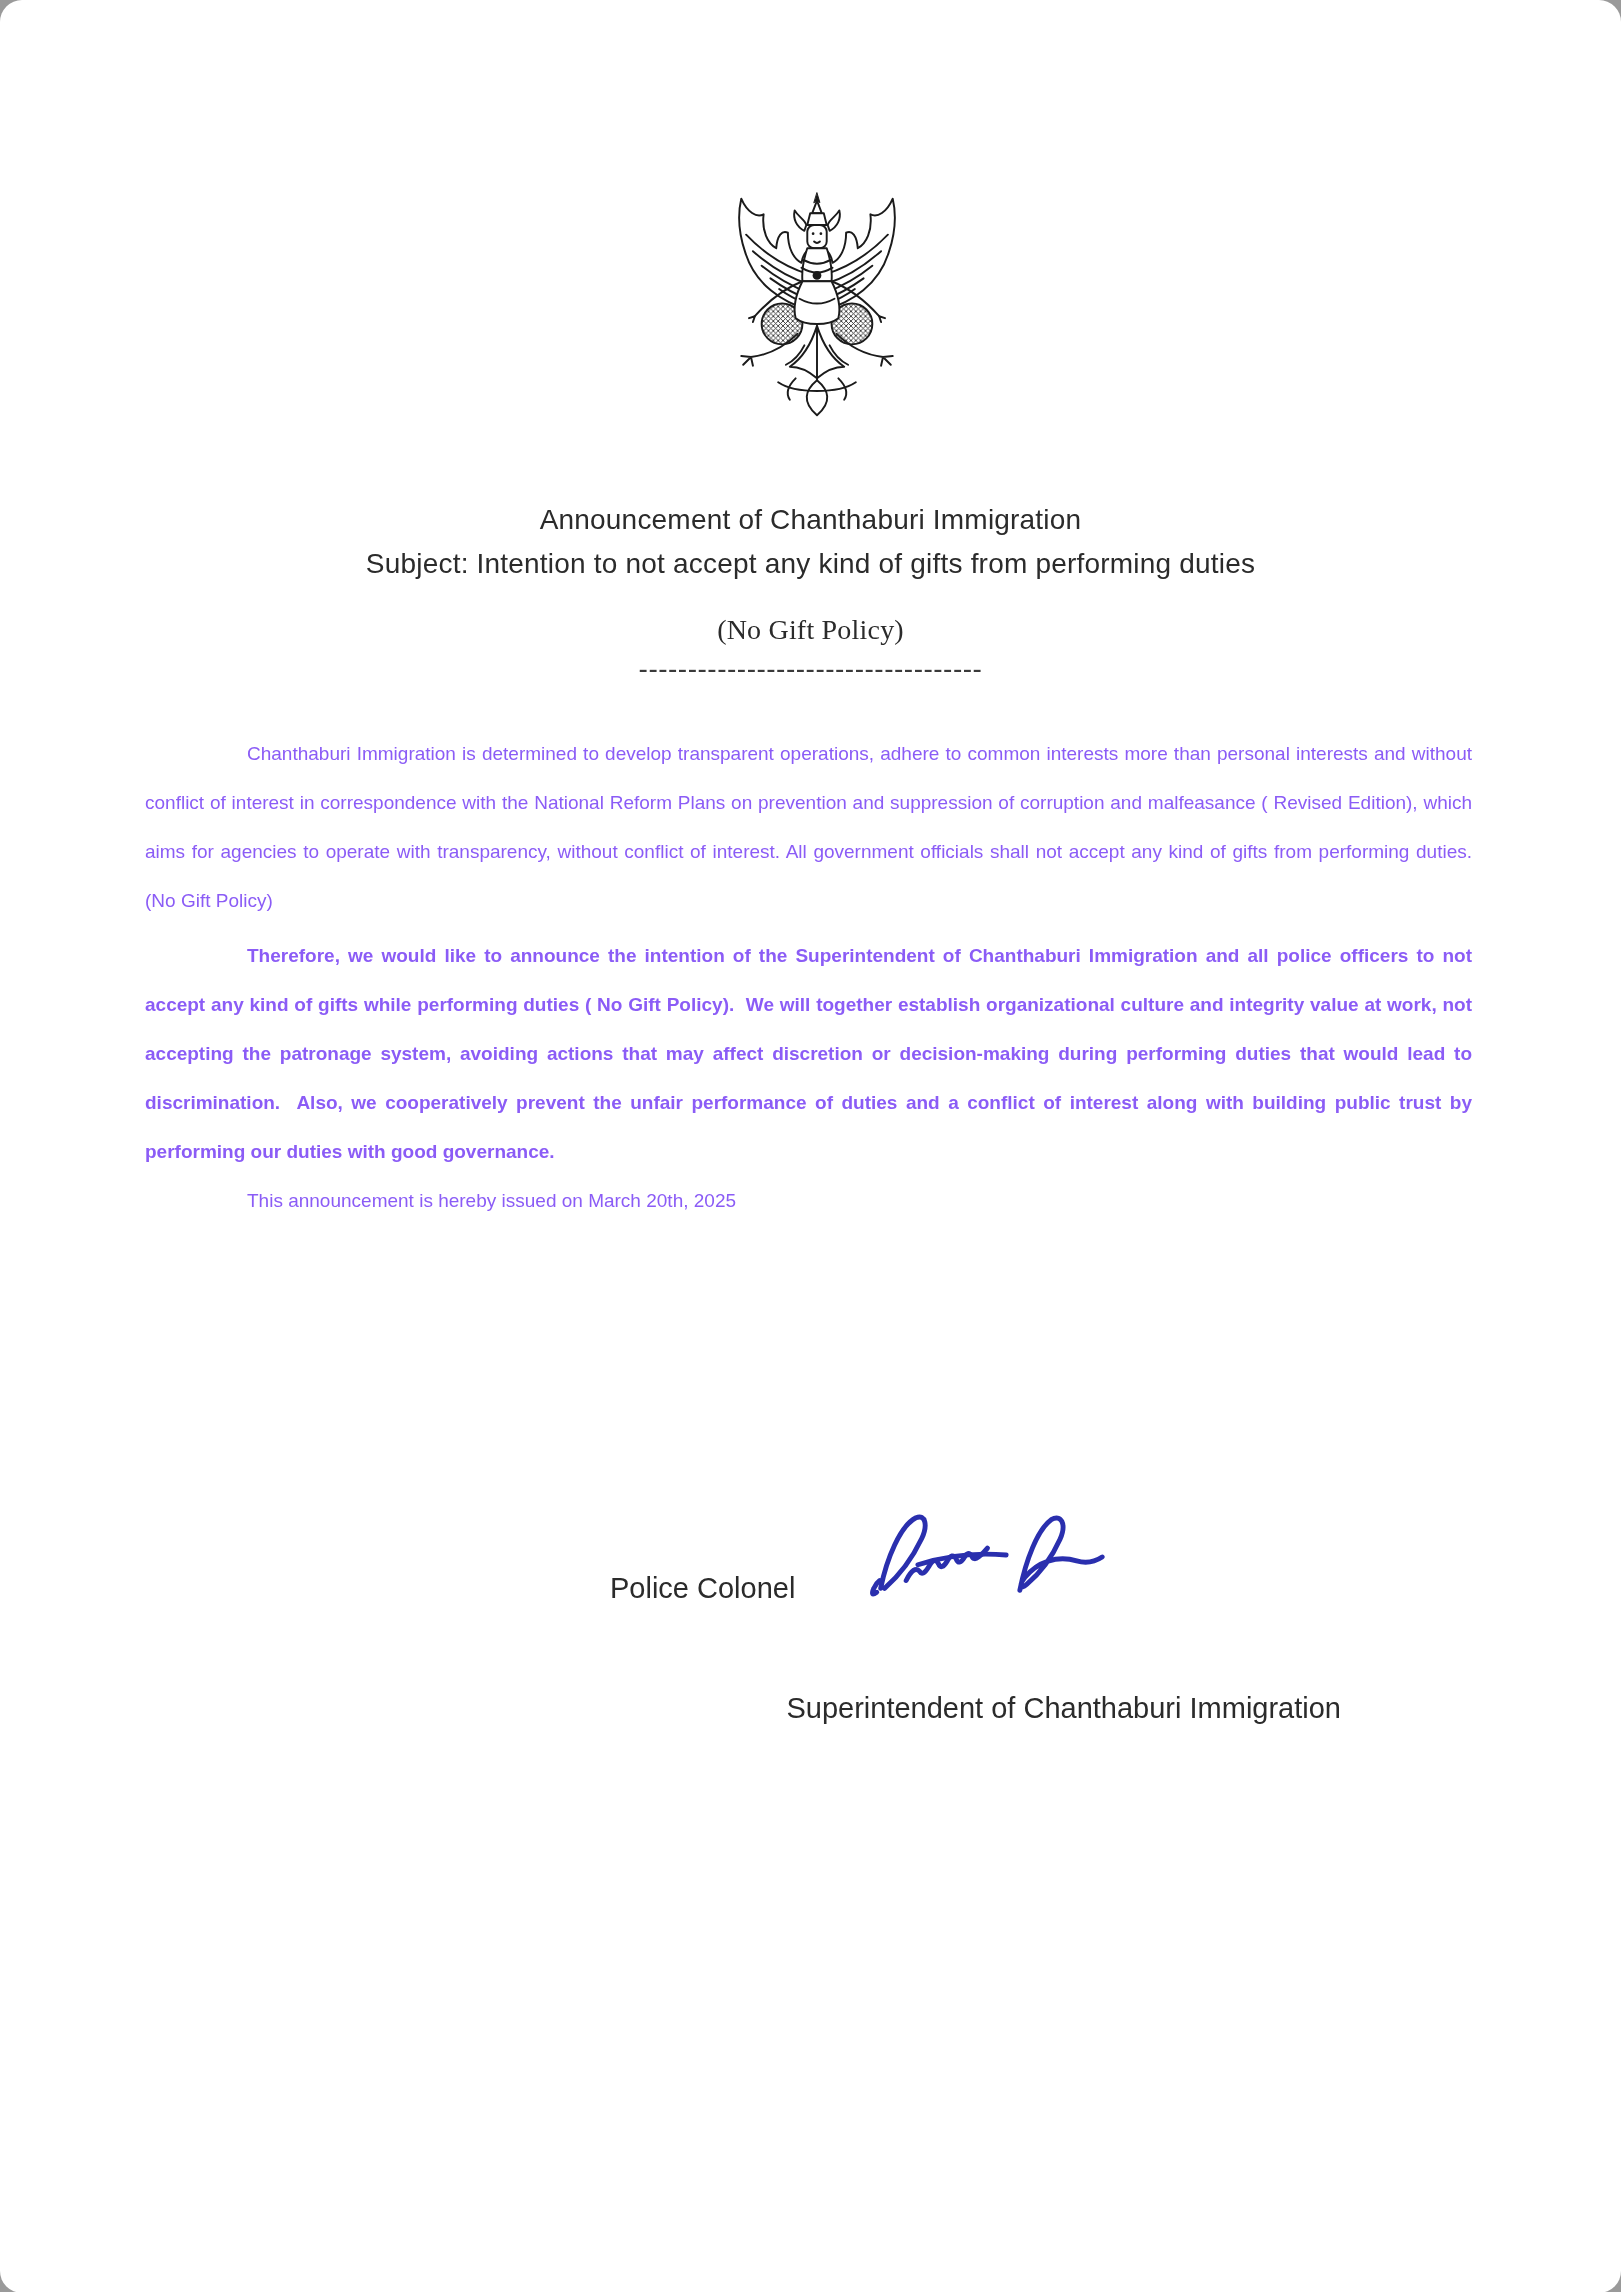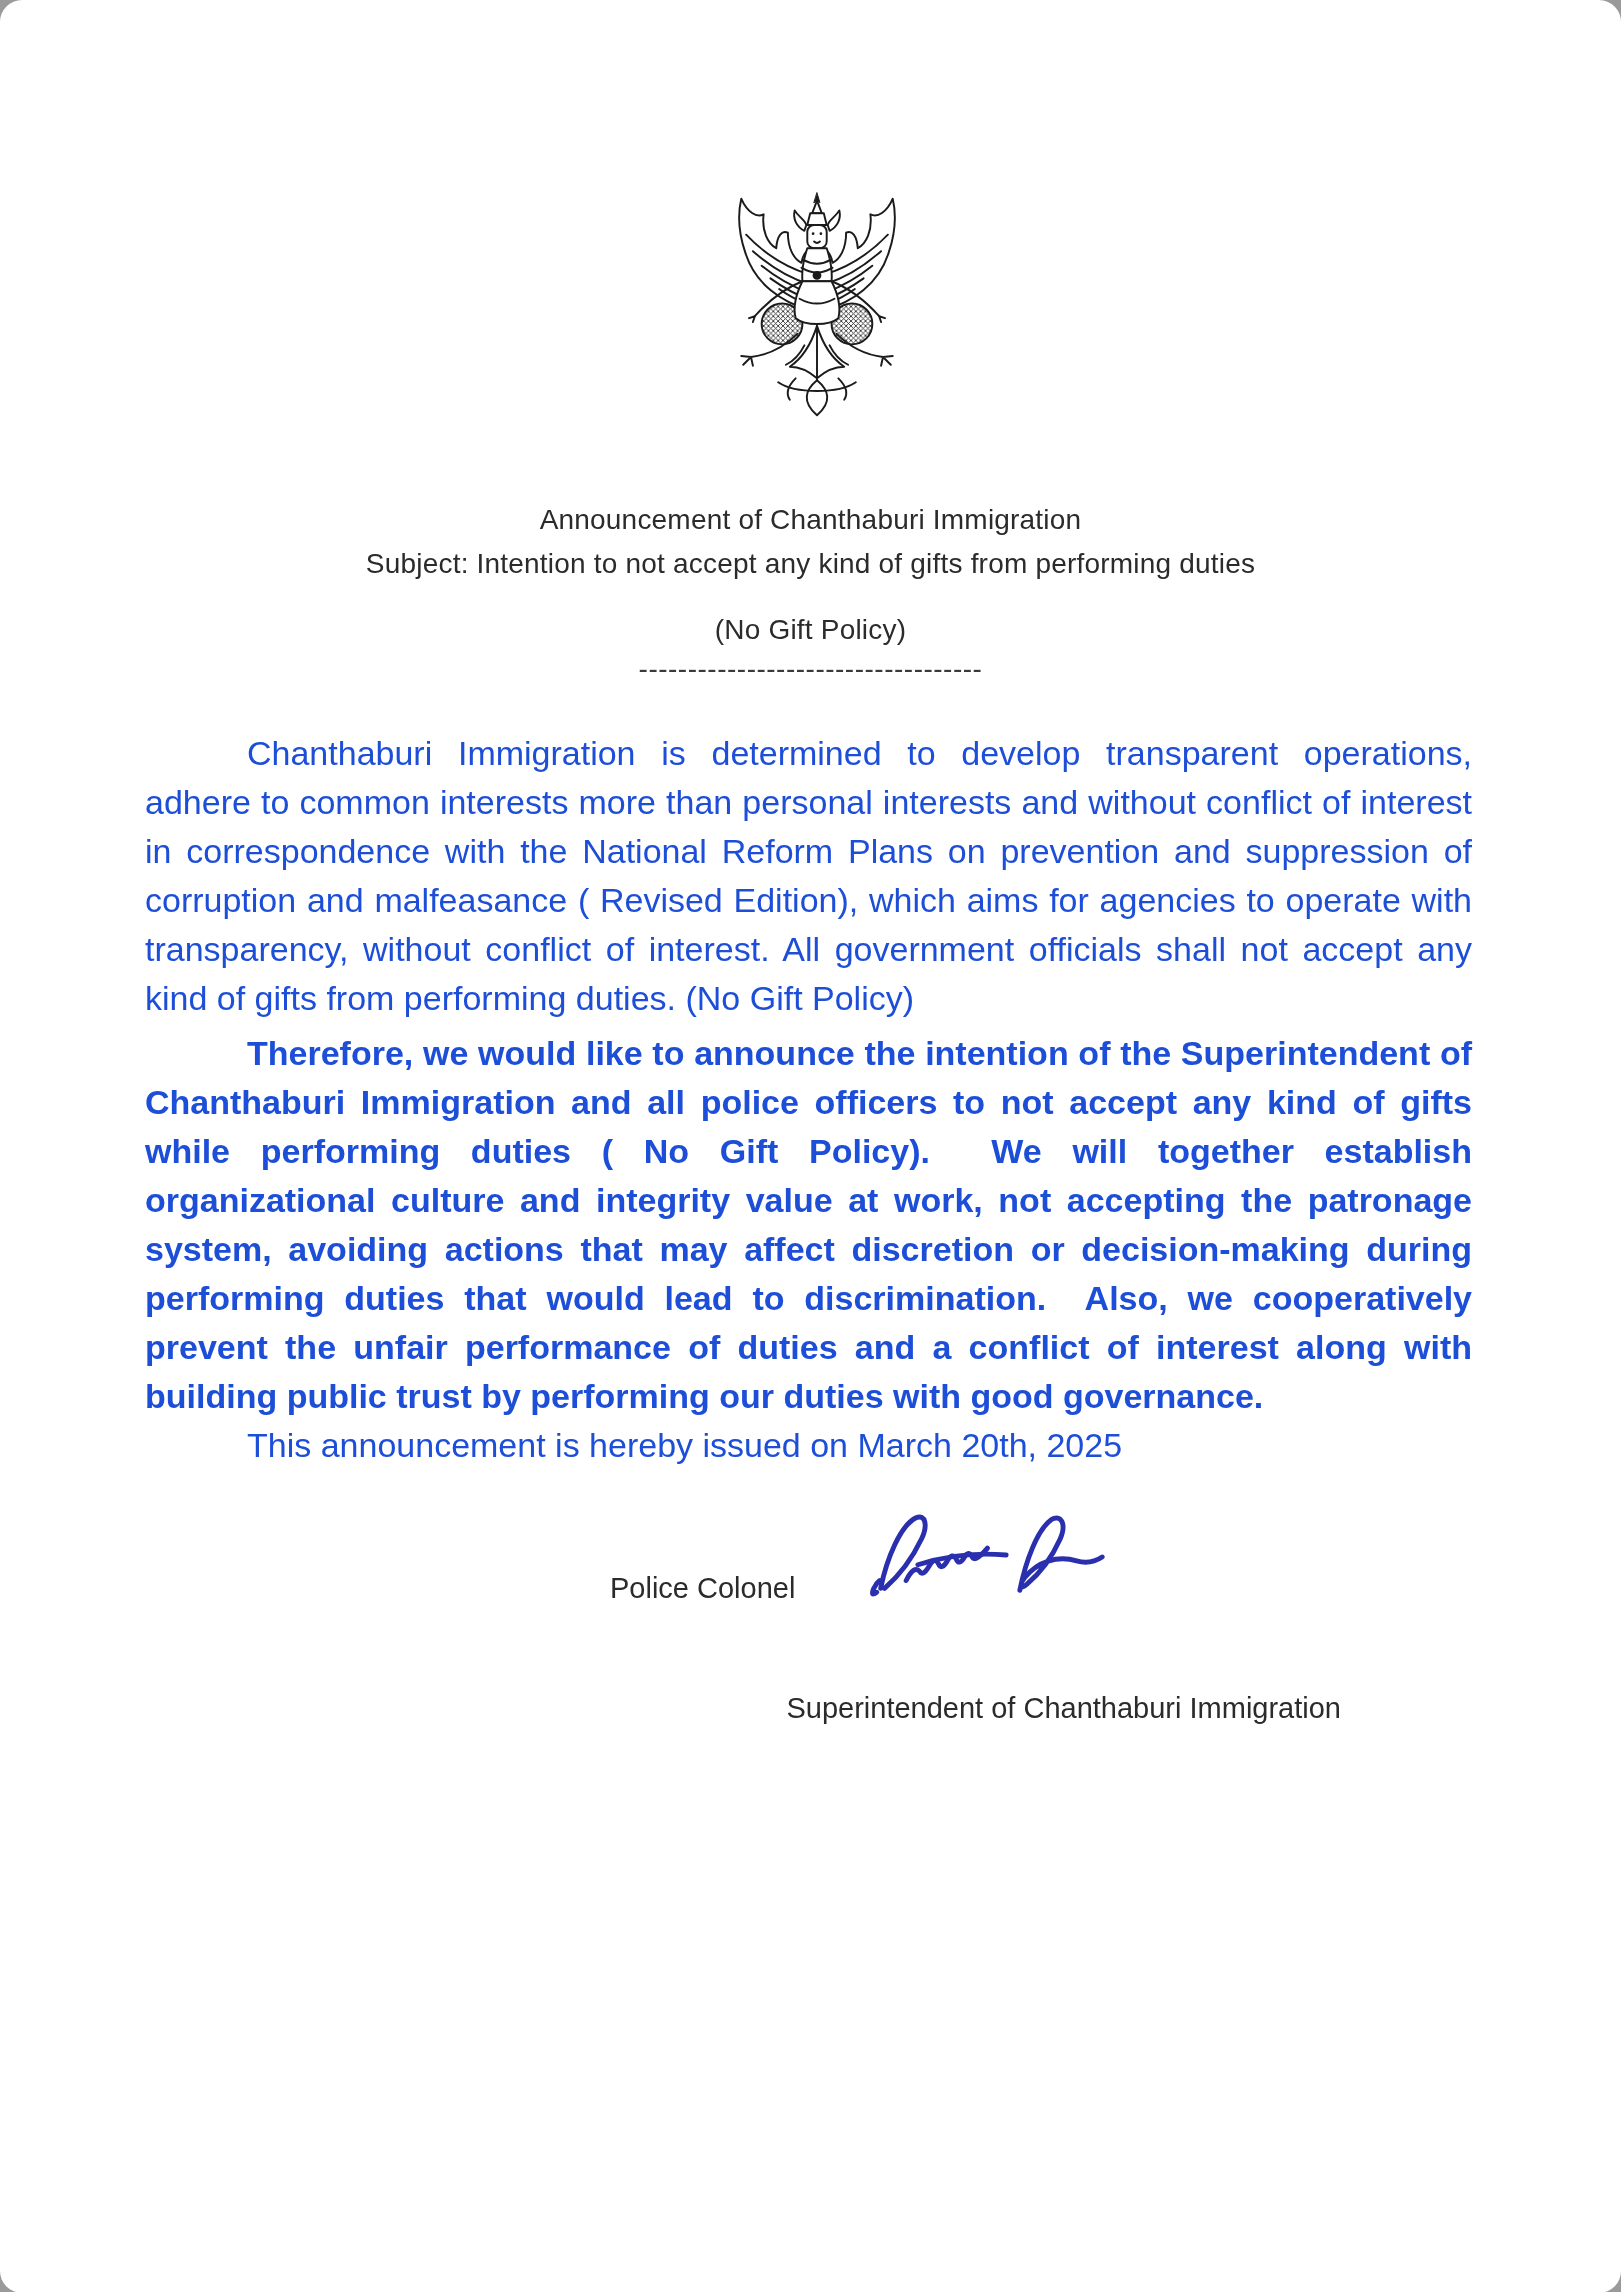--- a/index.html
+++ b/index.html
@@ -31,42 +31,42 @@
     width: 100%;
     text-align: center;
     font-size: 28px;
     line-height: 35px;
     color: #2b2b2b;
     letter-spacing: 0.2px;
     white-space: nowrap;
   }
   .h1 { top: 502px; }
   .h2 { top: 546px; }
-  .h3 { top: 612px; }
+  .h3 { top: 612px; font-family: Liberation Serif, serif; }
   .divider {
     position: absolute;
     left: 0;
     top: 651px;
     width: 100%;
     text-align: center;
     font-size: 28px;
     line-height: 35px;
     color: #3a3a3a;
     letter-spacing: 0.5px;
     white-space: nowrap;
   }
   
   .body-text {
     position: absolute;
     left: 145px;
     top: 729px;
     width: 1327px;
-    font-size: 34px;
+    font-size: 19px;
     line-height: 49px;
-    color: #1d4ed8;
+    color: #8b5cf6;
   }
   .body-text p { margin: 0; }
   .para-justified { text-align: justify; text-indent: 102px; }
   .para-plain     { text-align: left;    text-indent: 102px; }
   .p2 { margin-top: 5.9px !important; font-weight: bold; }
   .p3 { margin-top: 5.9px !important; }
   
   .sig-rank {
     position: absolute;
     left: 610px;

